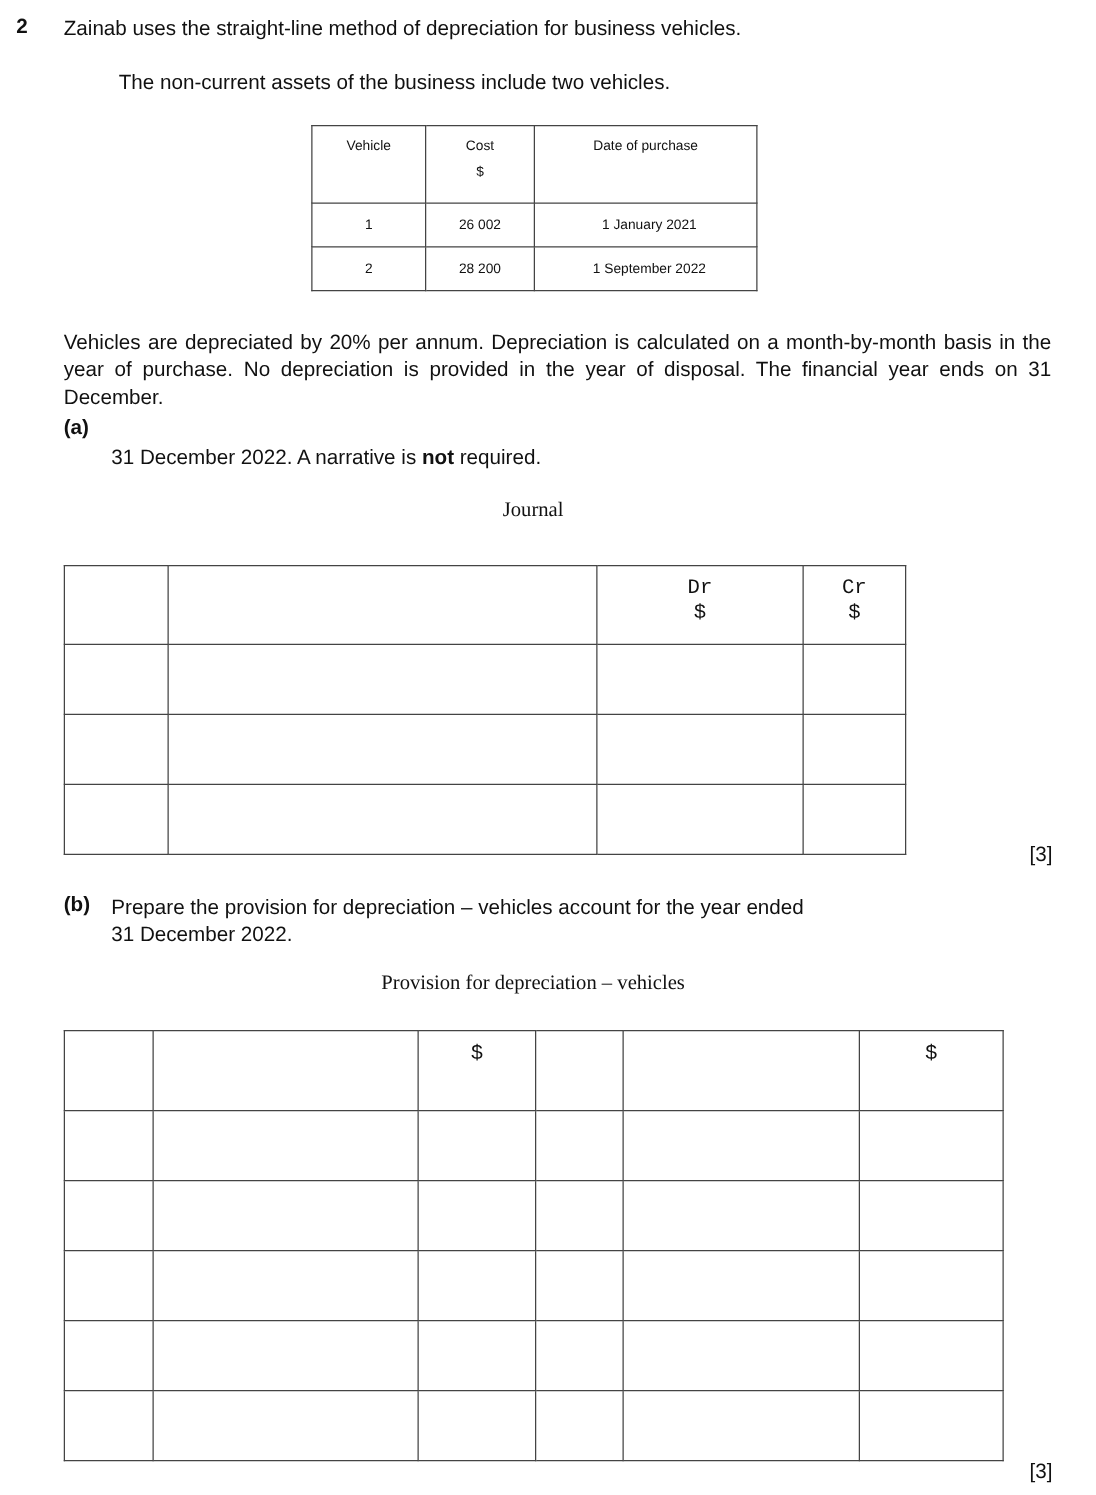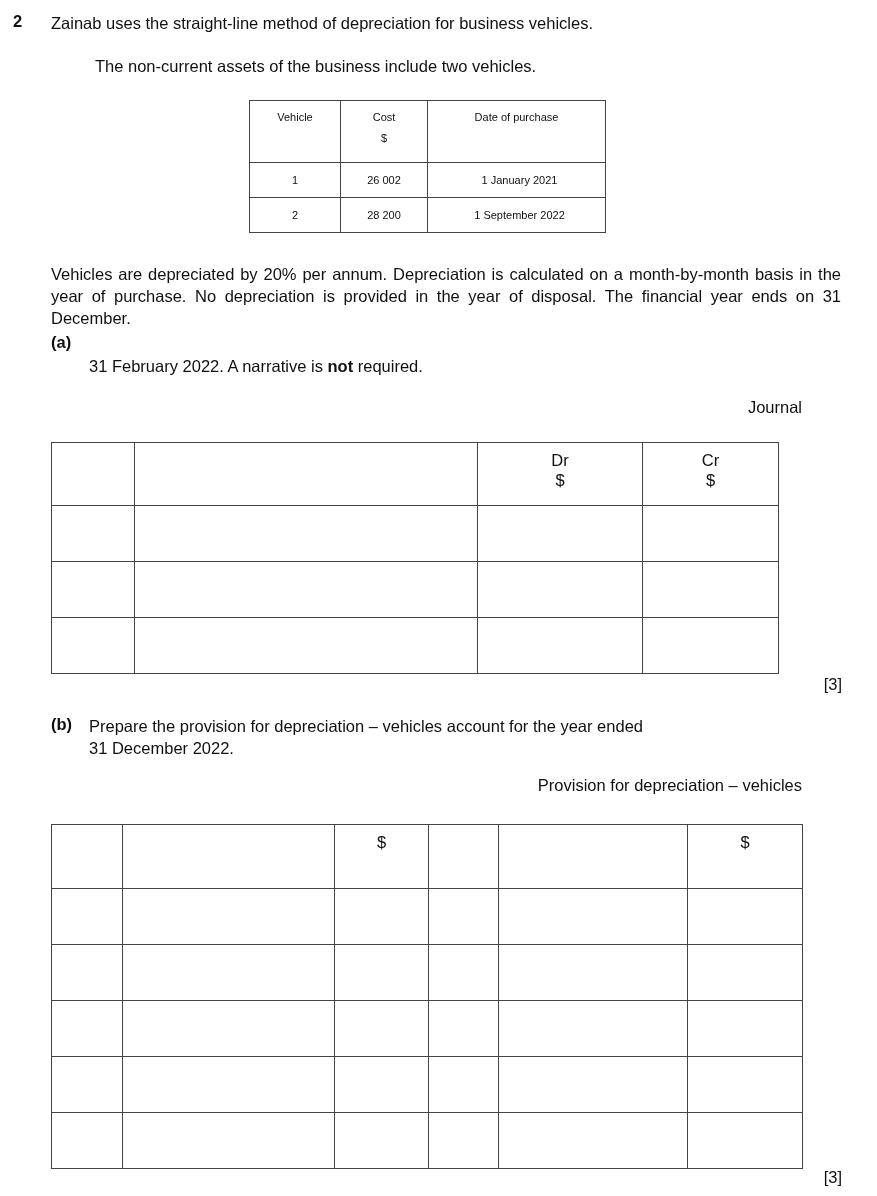--- a/index.html
+++ b/index.html
@@ -6,21 +6,21 @@
   body {
     width: 877px; height: 1196px; position: relative; overflow: hidden;
     font-family: "Liberation Sans", sans-serif; color: #111111; font-size: 16.5px;
   }
   .abs { position: absolute; }
   .qnum { left: 13px; top: 12px; font-weight: bold; }
   .p { left: 51px; line-height: 22px; }
   .justify { text-align: justify; text-align-last: left; width: 790px; margin-top: 16px; }
   .part-label { font-weight: bold; position: absolute; left: 51px; }
   .part-text { position: absolute; left: 89px; line-height: 22px; }
-  .center-title { position: absolute; text-align: right; }
+  .center-title { position: absolute; text-align: center; font-family: Liberation Serif, serif; }
 
   table { border-collapse: collapse; position: absolute; }
   td { border: 1.5px solid #444444; padding: 0; vertical-align: top; }
 
   
   #vehicles td { font-size: 11px; }
   #vehicles .hdr td { height: 55px; text-align: center; padding-top: 6px; line-height: 21px; }
   #vehicles .row td { height: 34px; vertical-align: middle; }
   #vehicles .c { text-align: center; }
   #vehicles .l { text-align: center; padding-left: 6px; }
@@ -60,25 +60,25 @@
     <td class="l">1 September 2022</td>
   </tr>
 </tbody>
   </table>
 
 <div class="abs p justify" style="top:247px;">Vehicles are depreciated by 20% per annum. Depreciation is calculated on a month-by-month basis in the year of purchase. No depreciation is provided in the year of disposal. The financial year ends on 31 December.</div>
 
 <div class="part-label" style="top:333px;">(a)</div>
 <div class="part-text" style="top:333px;">
   <br>
-  <span>31 February 2022. A narrative is </span><b>not</b><span> required.</span>
+  <span>31 December 2022. A narrative is </span><b>not</b><span> required.</span>
 </div>
 <div class="center-title" style="left:51px; width:751px; top:398px;">Journal</div>
 
-<table id="journal" style="left:51px; top:442px; width:728px;">
+<table id="journal" style="left:51px; top:452px; width:674px;font-family:Liberation Mono, monospace;">
   <tbody>
       <tr class="hdr">
     <td style="width:82px;"></td>
     <td style="width:342px;"></td>
     <td style="width:164px;"><span>Dr</span><br><span>$</span></td>
     <td><span>Cr</span><br><span>$</span></td>
   </tr>
   <tr>
     <td></td>
         <td></td>

